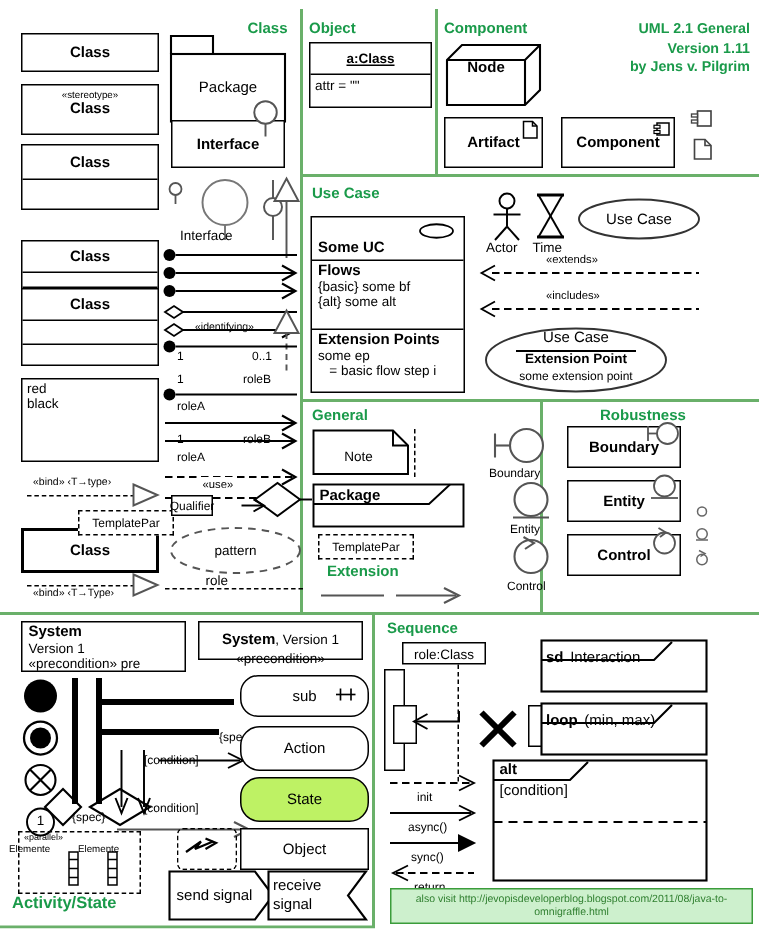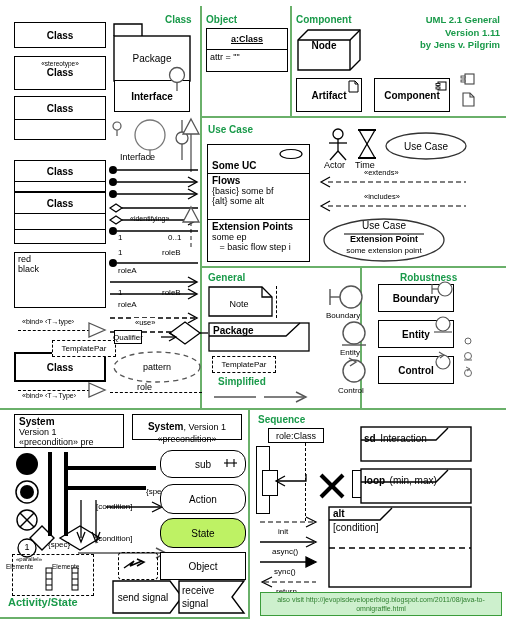--- a/index.html
+++ b/index.html
@@ -320,21 +320,21 @@
   <div class="dash-v" style="left:276px;top:286px;height:32px;"></div>
 
   <svg class="abs" style="left:208px;top:322px;" width="102" height="30">
     <rect x="1" y="1" width="100" height="28" fill="#fff" stroke="#000" stroke-width="1.3"></rect>
     <polyline points="1,14 78,14 92,1" fill="none" stroke="#000" stroke-width="1.3"></polyline>
   </svg>
   <div class="abs b t10" style="left:213px;top:325px;">Package</div>
 
   <div class="abs ctr" style="left:212px;top:356px;width:62px;height:15px;border:1.4px dashed #000;background:#fff;font-size:8px;">TemplatePar</div>
 
-  <div class="abs sec-title" style="left:218px;top:376px;">Simplified</div>
+  <div class="abs sec-title" style="left:218px;top:376px;">Extension</div>
   <svg class="abs" style="left:212px;top:390px;" width="100" height="14">
     <line x1="2" y1="7" x2="44" y2="7" stroke="#555" stroke-width="1.4"></line>
     <line x1="52" y1="7" x2="92" y2="7" stroke="#555" stroke-width="1.4"></line>
     <polyline points="84,2 94,7 84,12" fill="none" stroke="#555" stroke-width="1.4"></polyline>
   </svg>
 
   <div class="abs sec-title" style="left:400px;top:272px;">Robustness</div>
 
   <svg class="abs" style="left:328px;top:282px;" width="34" height="30">
     <line x1="2" y1="7" x2="2" y2="23" stroke="#555" stroke-width="1.4"></line>

